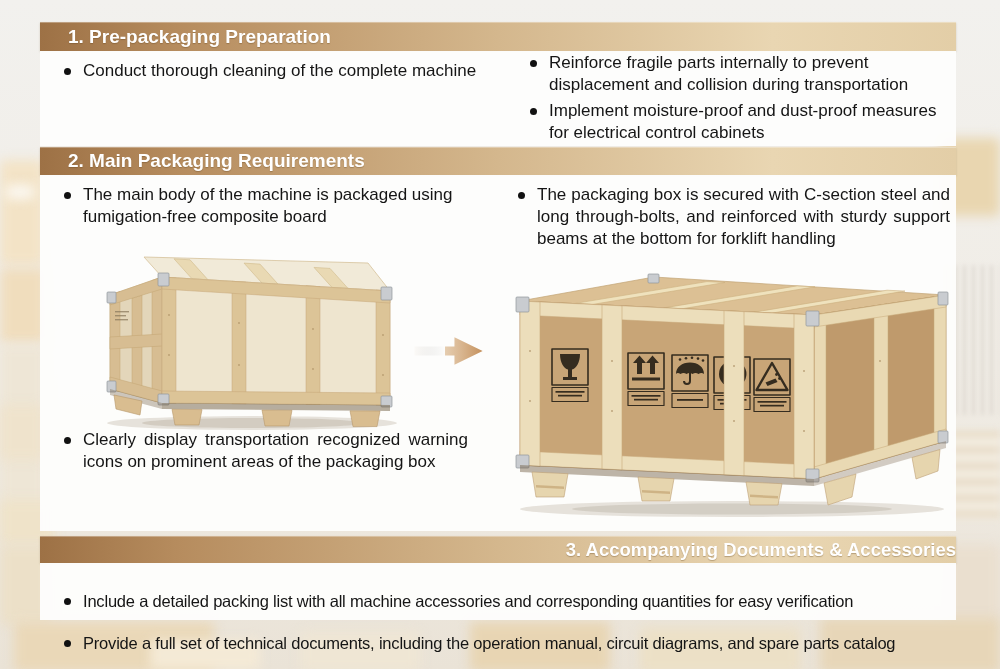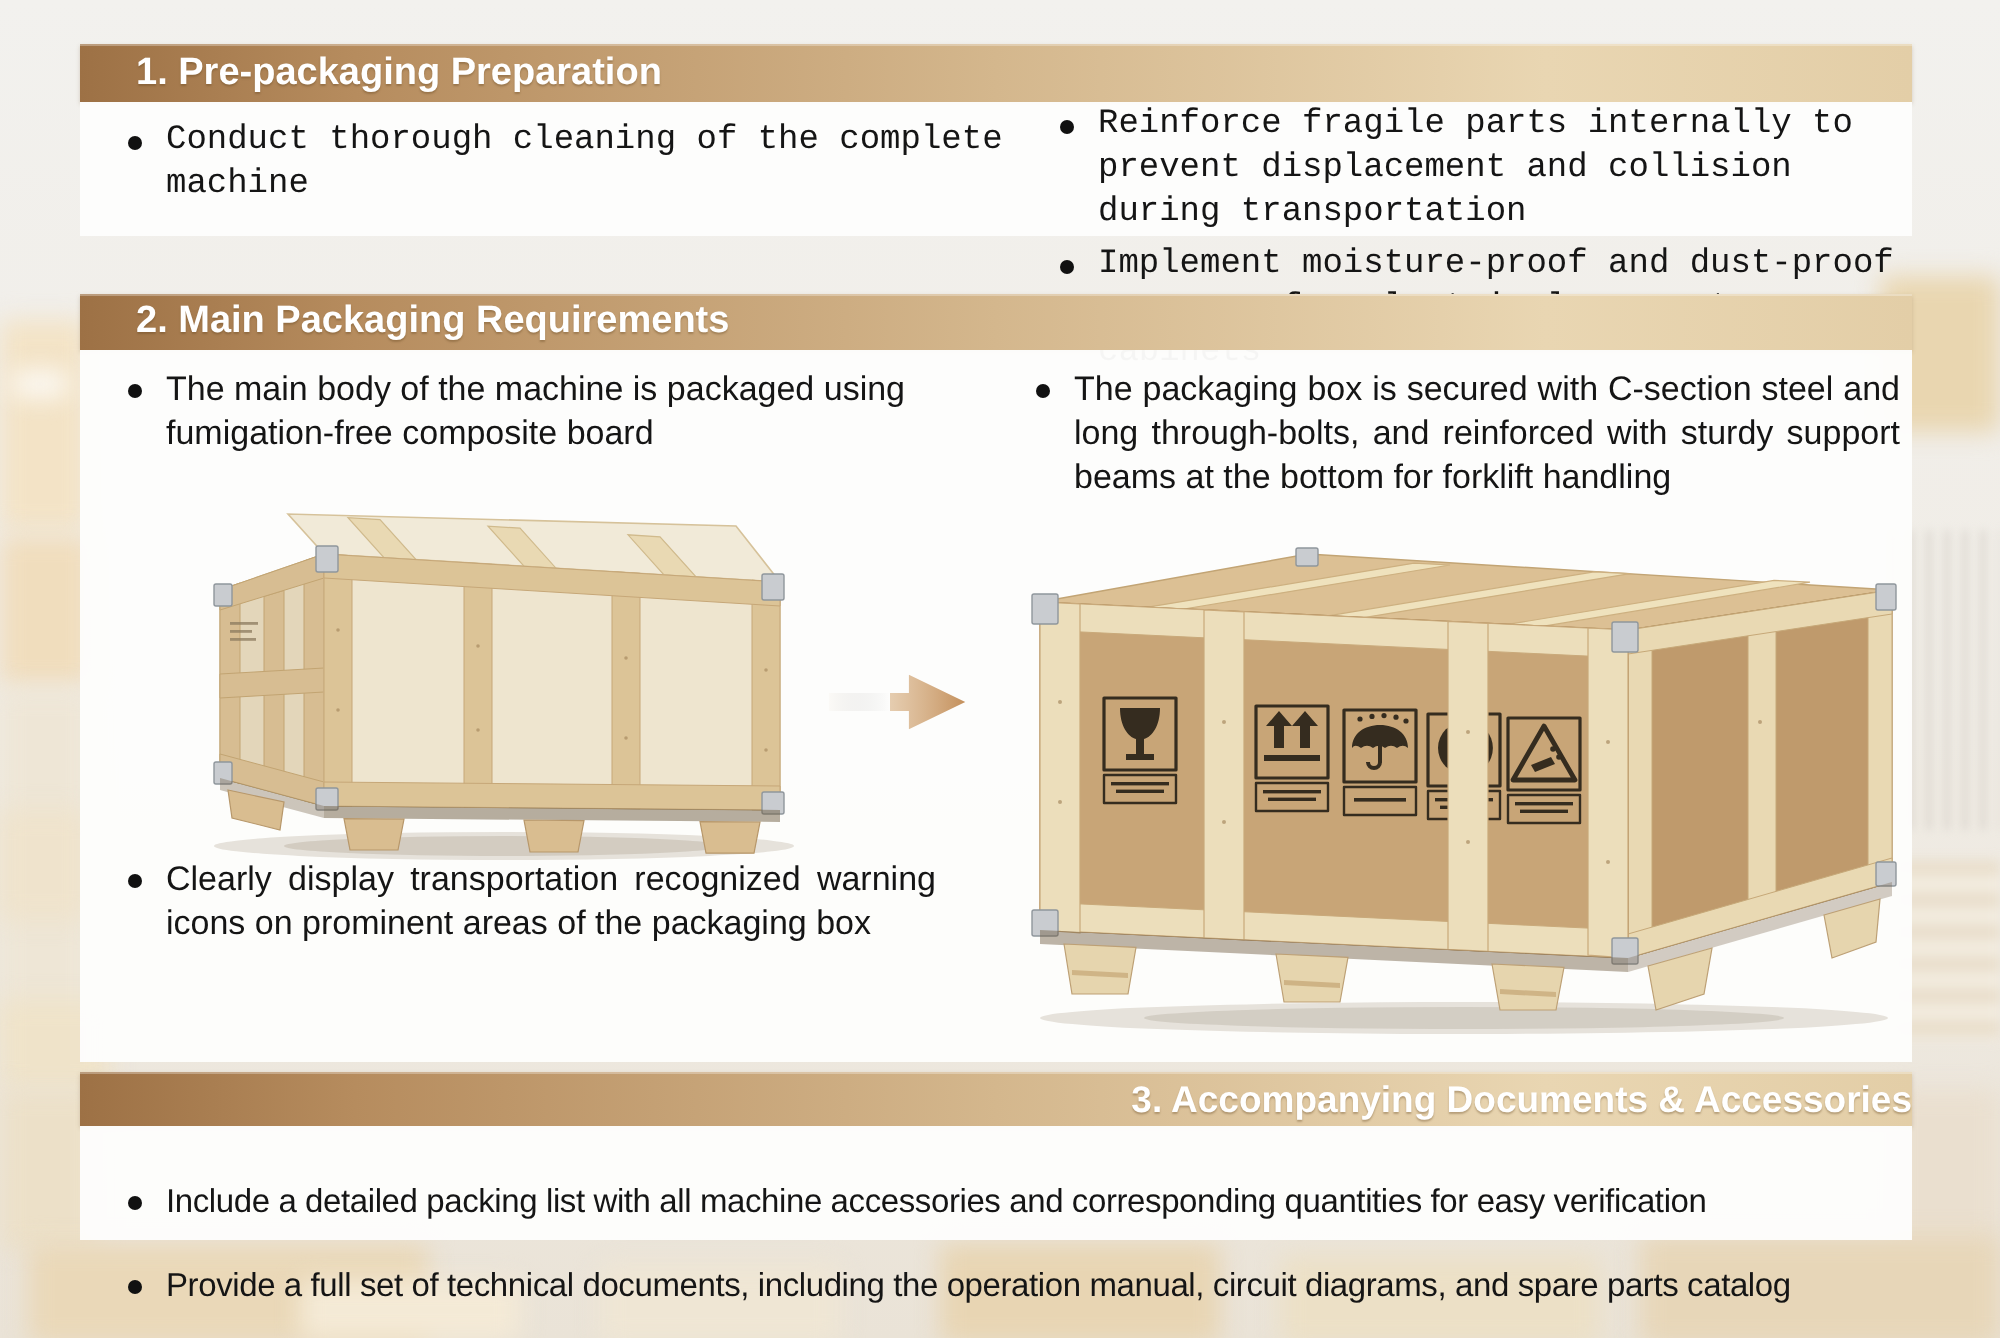--- a/index.html
+++ b/index.html
@@ -24,21 +24,21 @@
     background:linear-gradient(90deg,#9d7145 0%,#b68c5e 15%,#d4b78d 50%,#e9d6b2 80%,#e3cea7 100%);
     color:#fff;font-weight:bold;padding-left:28px;box-sizing:border-box;
     box-shadow:inset 0 1px 0 rgba(255,255,255,.3),0 1px 2px rgba(120,90,50,.25);
     text-shadow:0 1px 1px rgba(95,65,30,.35);
   }
   .bar1{top:22px;height:29px;font-size:19px;}
   .bar2{top:147px;height:28px;font-size:19px;}
   .bar3{top:536px;height:27px;font-size:18.5px;justify-content:flex-end;}
   
   .panel{position:absolute;left:40px;width:916px;background:rgba(253,253,252,.97);}
-  .panel1{top:51px;height:67px;font-family:Liberation Mono, monospace;}
+  .panel1{top:51px;height:95px;}
   .panel2{top:175px;height:356px;}
   .panel3{top:563px;height:57px;}
   
   .bullets{list-style:none;margin:0;padding:0;position:absolute;}
   .bullets li{
     position:relative;padding-left:27px;font-size:17px;line-height:22px;
     color:#151515;margin-bottom:4px;
   }
   .bullets li::before{
     content:"";position:absolute;left:8px;top:7.5px;width:7px;height:7px;
@@ -85,21 +85,21 @@
 
   <div class="bar bar1">
     <span>1. Pre-packaging Preparation</span>
   </div>
   <div class="panel panel1">
     <ul class="bullets s1-left">
       <li>Conduct thorough cleaning of the complete machine</li>
     </ul>
     <ul class="bullets s1-right">
       <li>Reinforce fragile parts internally to prevent displacement and collision during transportation</li>
-      <li>Implement moisture-proof and dust-proof measures for electrical prevent cabinets</li>
+      <li>Implement moisture-proof and dust-proof measures for electrical control cabinets</li>
     </ul>
   </div>
 
   <div class="bar bar2">
     <span>2. Main Packaging Requirements</span>
   </div>
   <div class="panel panel2">
     <ul class="bullets s2-left-top">
       <li>The main body of the machine is packaged using fumigation-free composite board</li>
     </ul>

